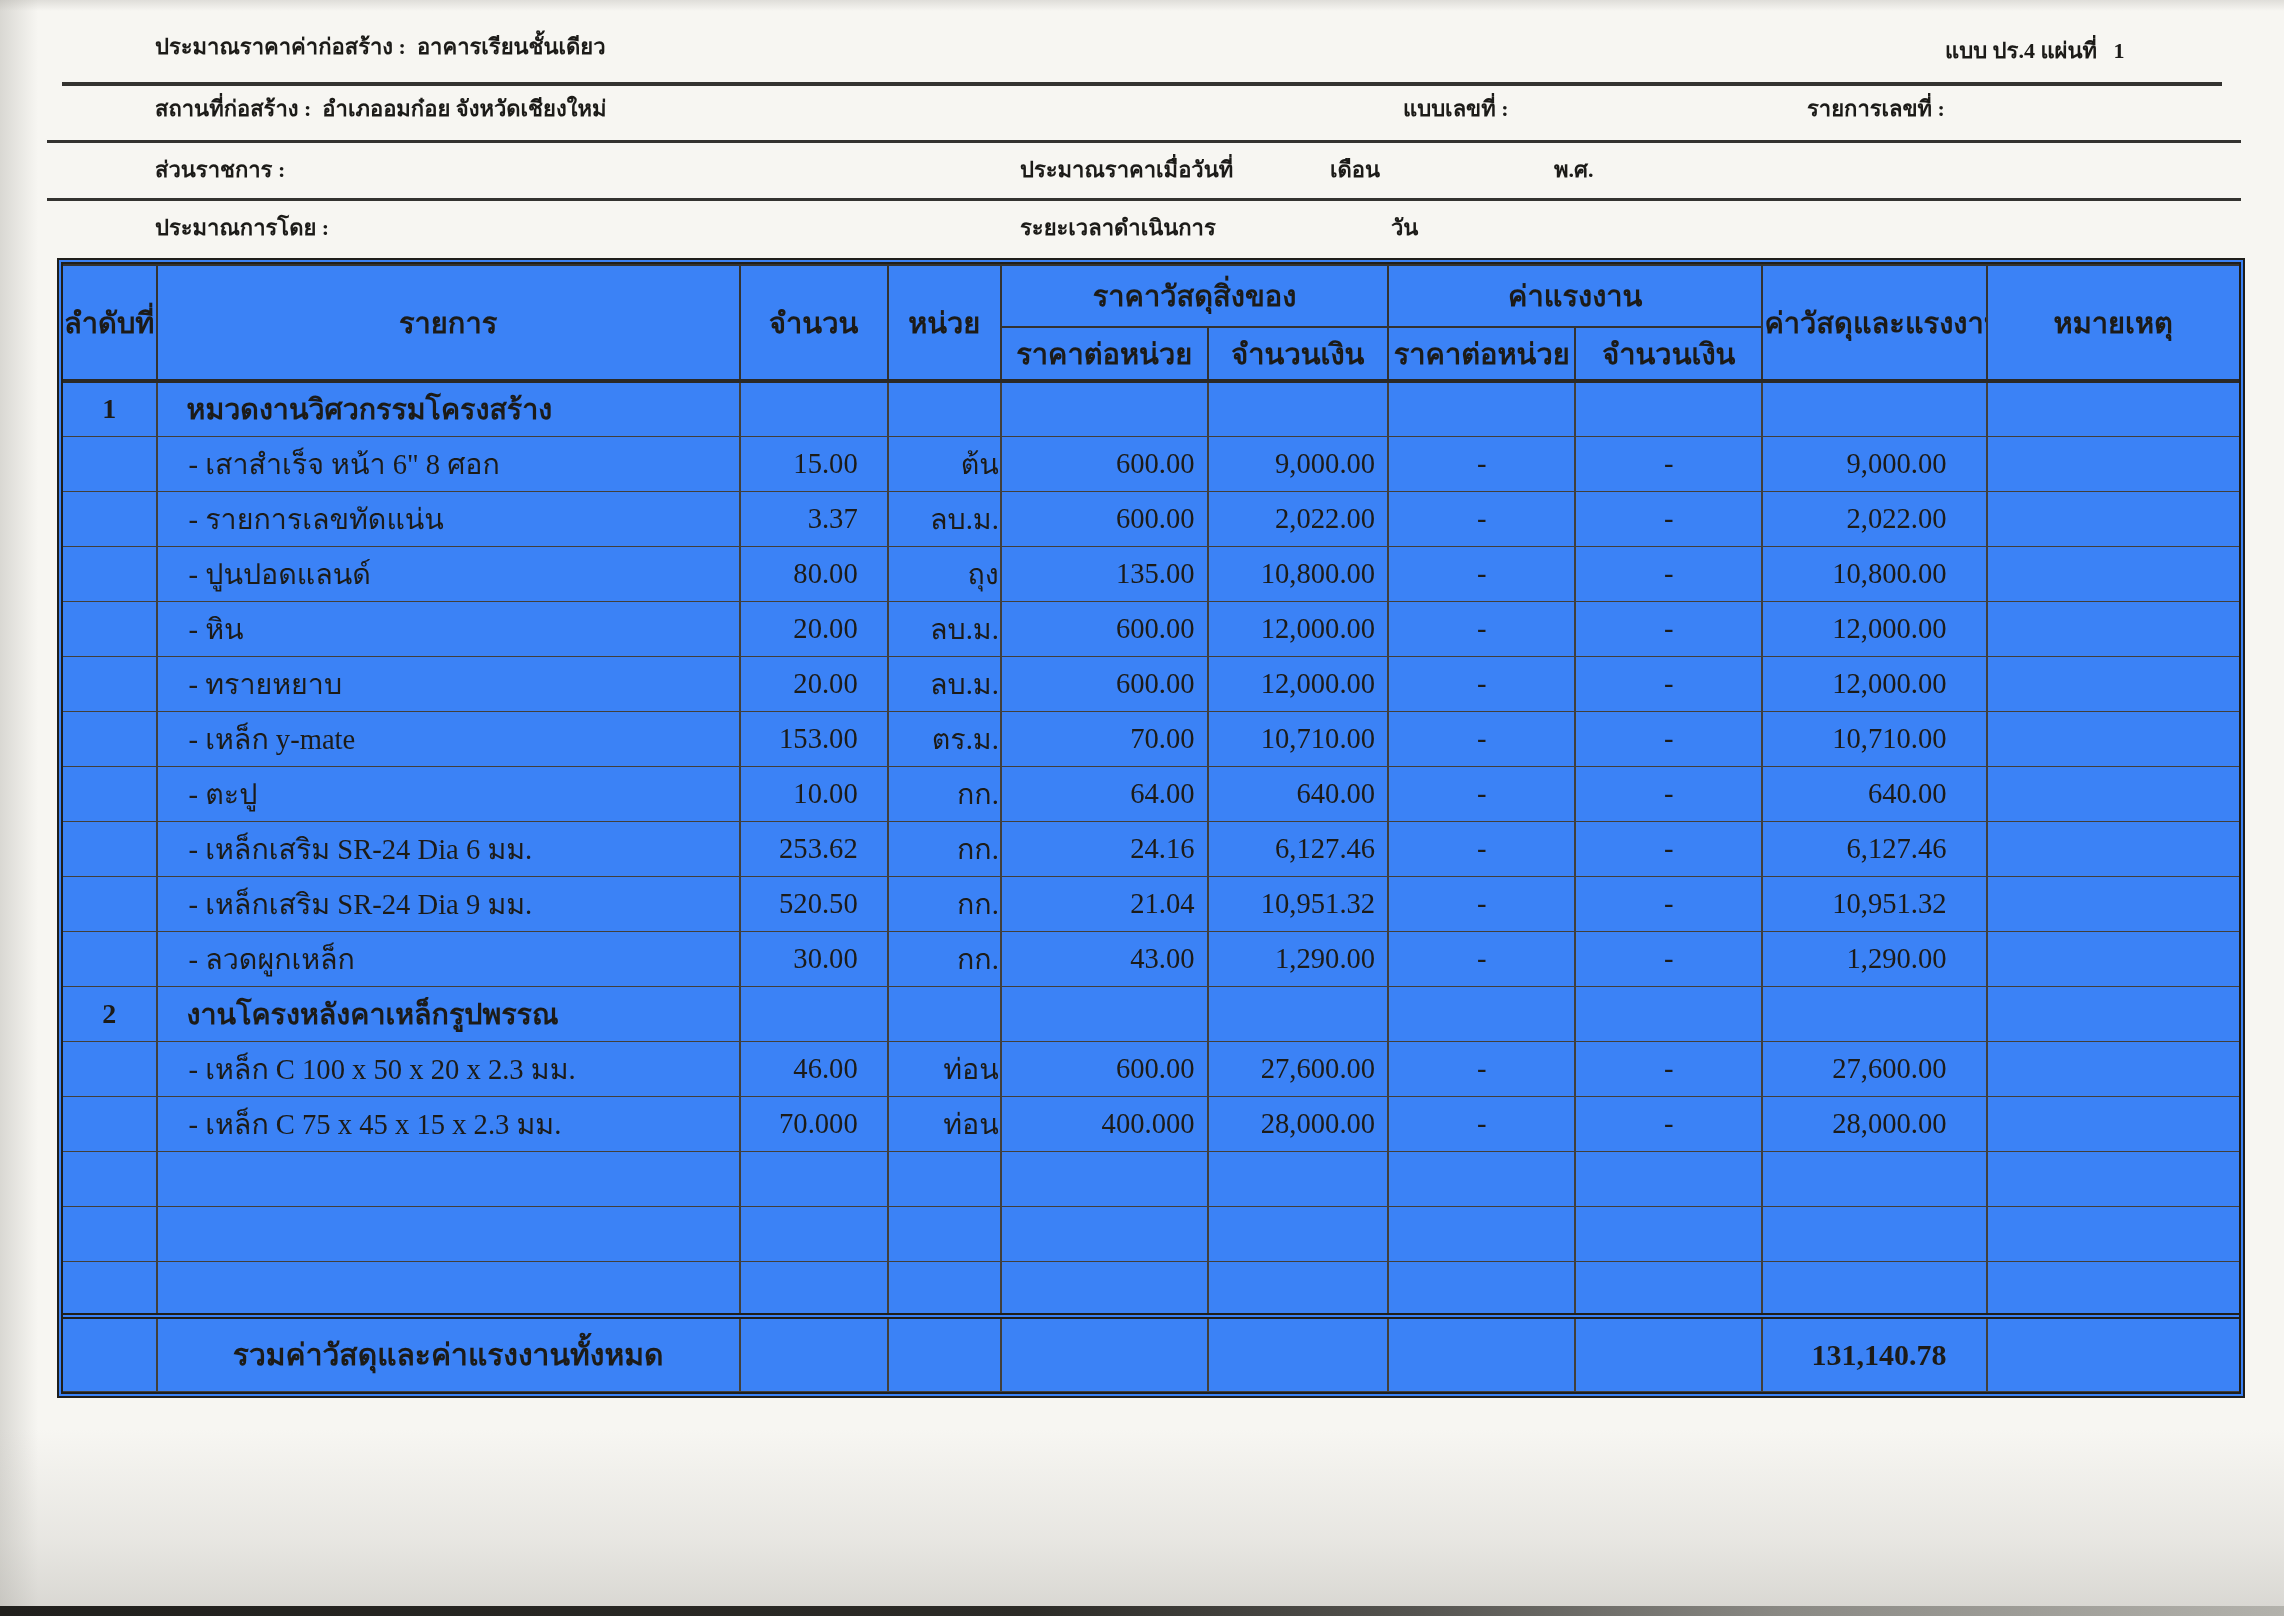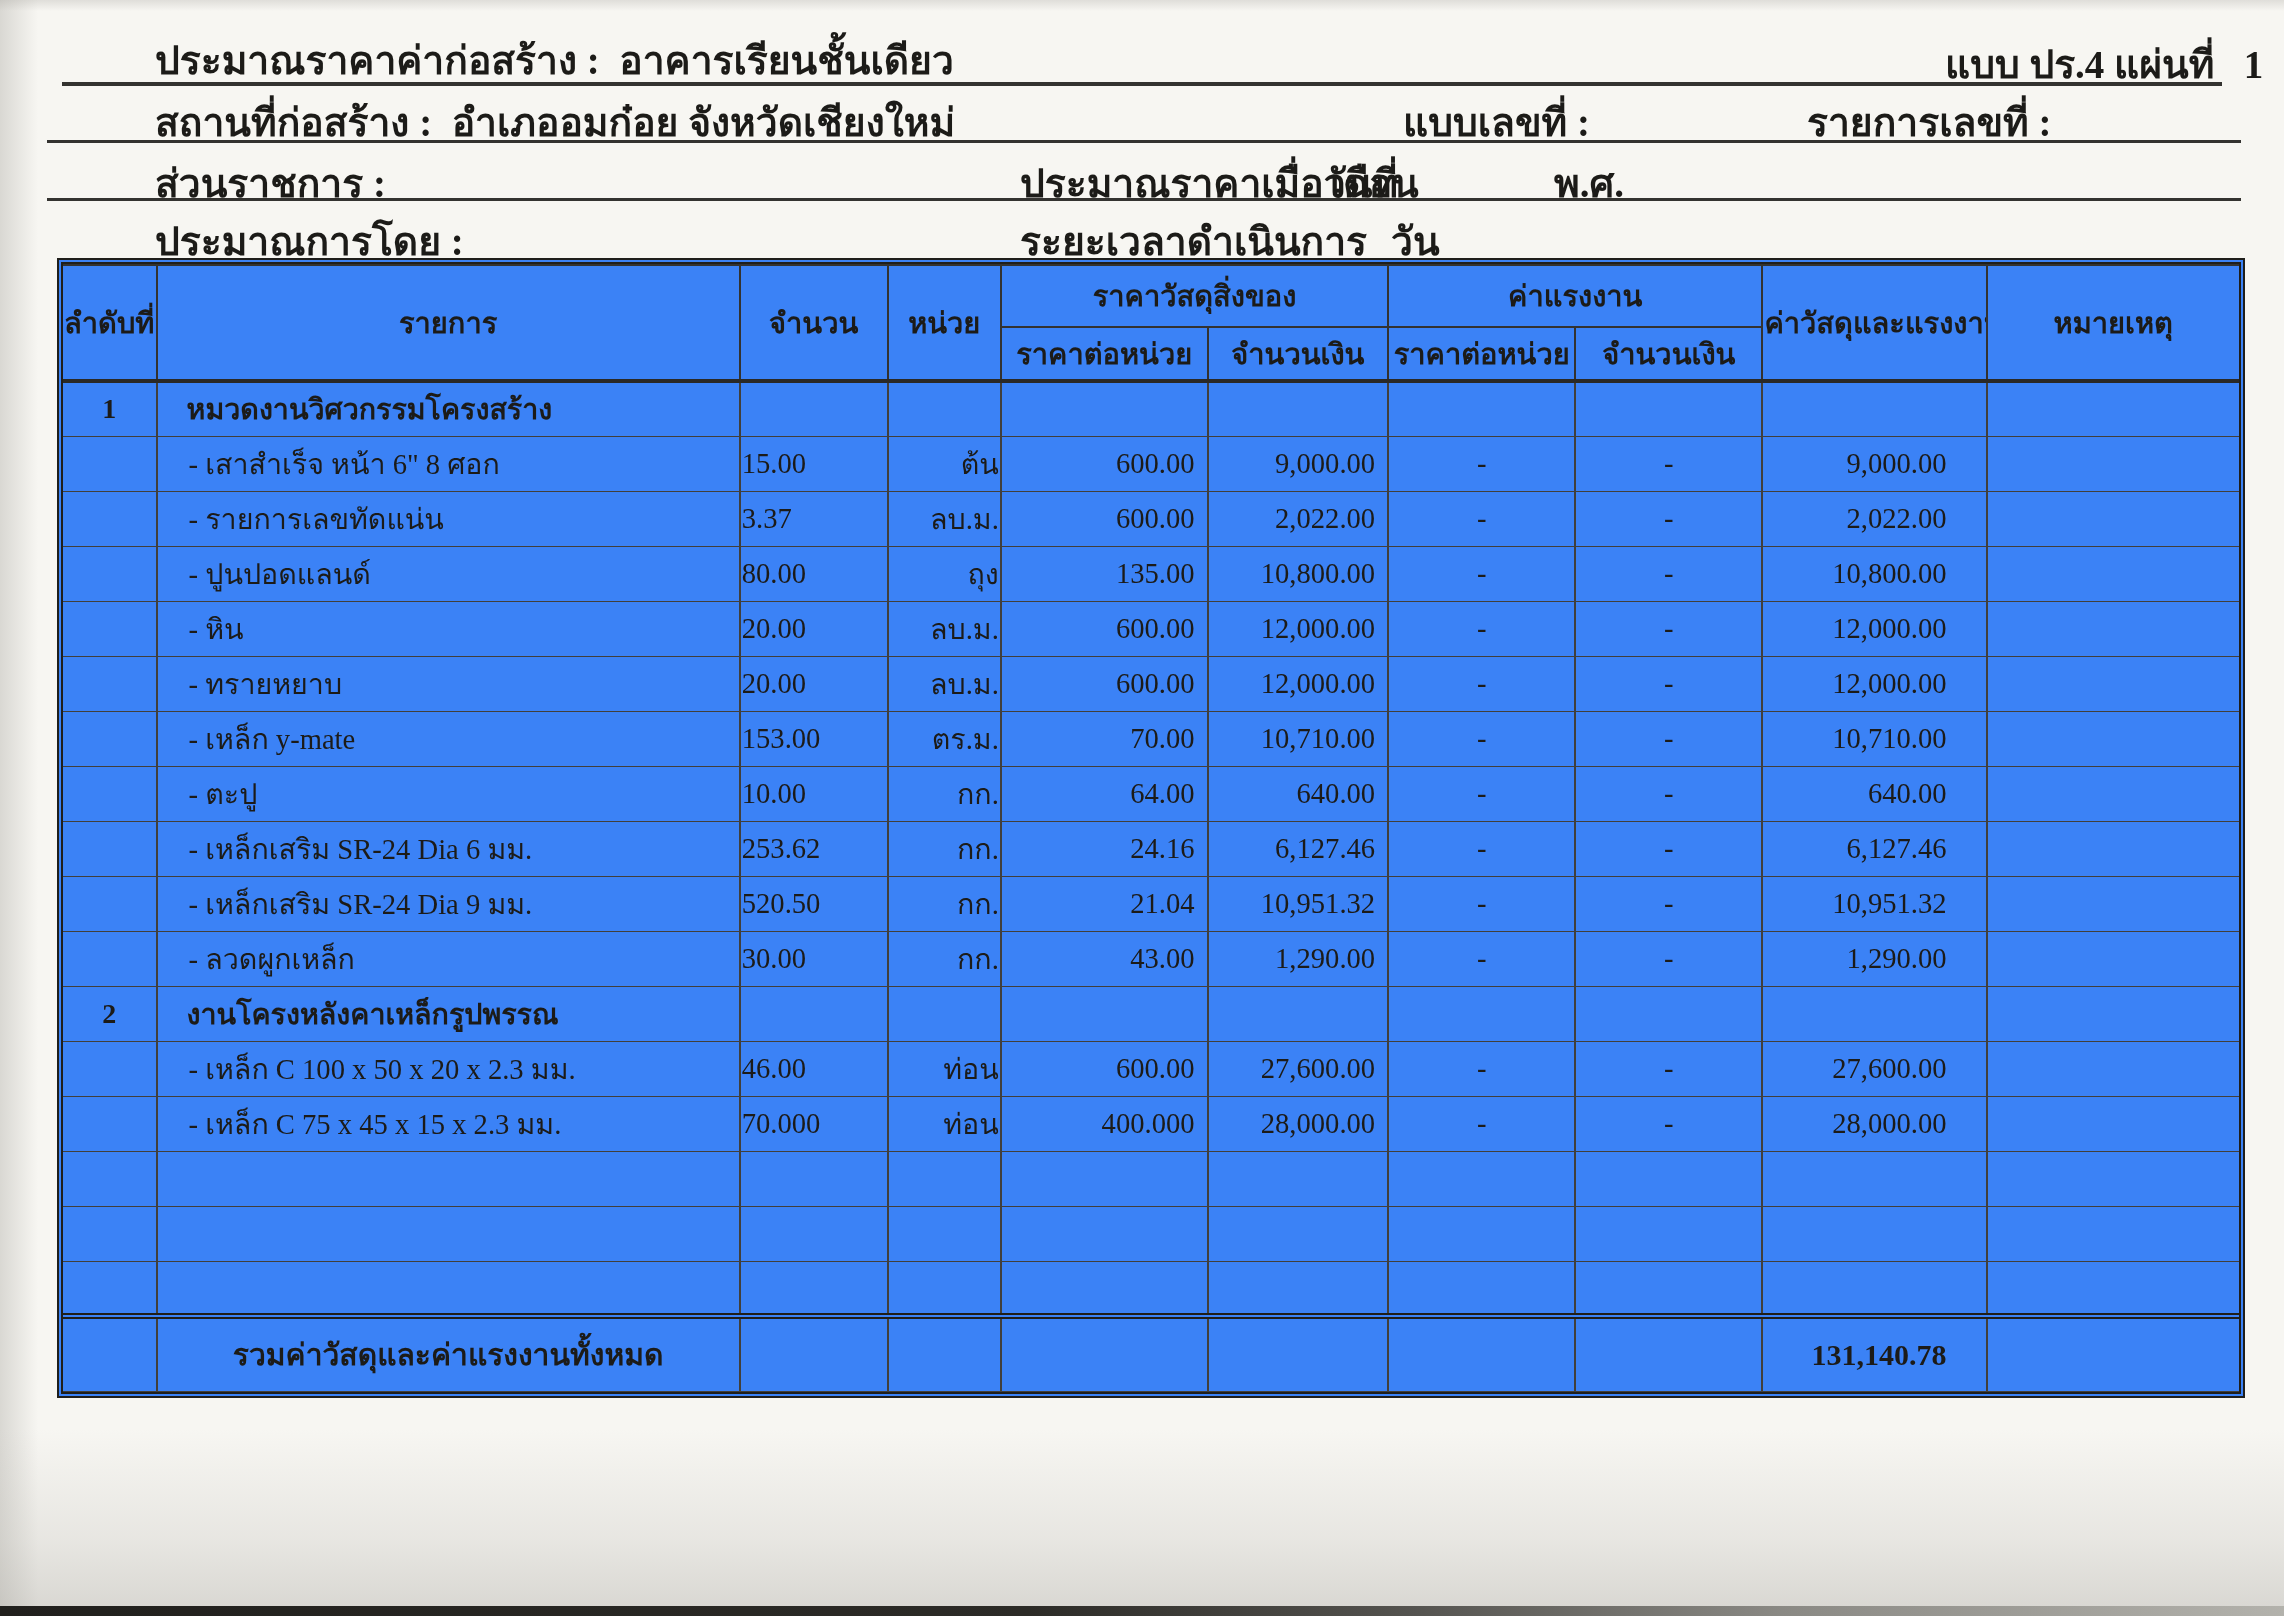--- a/index.html
+++ b/index.html
@@ -12,21 +12,21 @@
   
   .scan-left{position:absolute;left:0;top:0;bottom:0;width:38px;
     background:linear-gradient(90deg,rgba(168,166,160,.38),rgba(168,166,160,0));}
   .scan-top{position:absolute;left:0;top:0;right:0;height:11.4px;
     background:linear-gradient(180deg,rgba(168,166,160,.30),rgba(168,166,160,0));}
   .scan-bottom{position:absolute;left:0;right:0;bottom:0;height:188px;
     background:linear-gradient(180deg,rgba(196,194,188,0) 0%,rgba(190,188,182,.28) 60%,rgba(176,174,168,.45) 100%);}
   .scan-bottom-line{position:absolute;left:0;right:0;bottom:0;height:10.6px;
     background:linear-gradient(90deg,#21201d 0%,#2c2b27 45%,#555450 62%,#8a8984 78%,#b3b2ac 100%);}
   
-  .hdr-text{position:absolute;font-weight:bold;font-size:39px;white-space:nowrap;}
+  .hdr-text{position:absolute;font-weight:bold;font-size:22px;white-space:nowrap;}
   .rule{position:absolute;background:#343330;height:4.1px;}
   .rule.thin{height:3.3px;}
   
   .tbl-wrap{
     position:absolute;left:57px;top:258px;width:2176px;
     border:6.5px double #1f1e1b;background:#3b82f6;
   }
   table{border-collapse:collapse;table-layout:fixed;width:100%;}
   col.c-no{width:4.3%}col.c-desc{width:26.8%}col.c-qty{width:6.8%}
   col.c-unit{width:5.2%}col.c-mup{width:9.5%}col.c-mamt{width:8.3%}
@@ -38,21 +38,21 @@
   thead th{font-weight:bold;font-size:29px;text-align:center;vertical-align:middle;}
   thead tr.group-row{height:62px;}
   thead tr.sub-row{height:54px;}
   thead{border-bottom:4.1px solid #2a2926;}
   tbody tr{height:55px;}
   tbody td{font-size:28.6px;vertical-align:middle;}
   td.no-cell{text-align:center;font-weight:bold;font-size:28px;}
   td.desc-cell{padding-left:29px;}
   tr.section td.desc-cell{font-weight:bold;}
   tr.item td.desc-cell{padding-left:31px;}
-  td.qty-cell{padding-right:13px;}
+  td.qty-cell{text-align:right;padding-right:29px;}
   td.unit-cell{text-align:right;}
   td.num-cell{text-align:right;padding-right:12px;}
   td.dash-cell{text-align:center;}
   td.total-cell{text-align:right;padding-right:39px;}
   tfoot tr{height:75px;}
   tfoot td{border-top:6.5px double #1f1e1b;font-size:30px;font-weight:bold;vertical-align:middle;}
   tfoot td.label{text-align:center;}
   tfoot td.value{text-align:right;padding-right:39px;}
 </style>
 </head>

